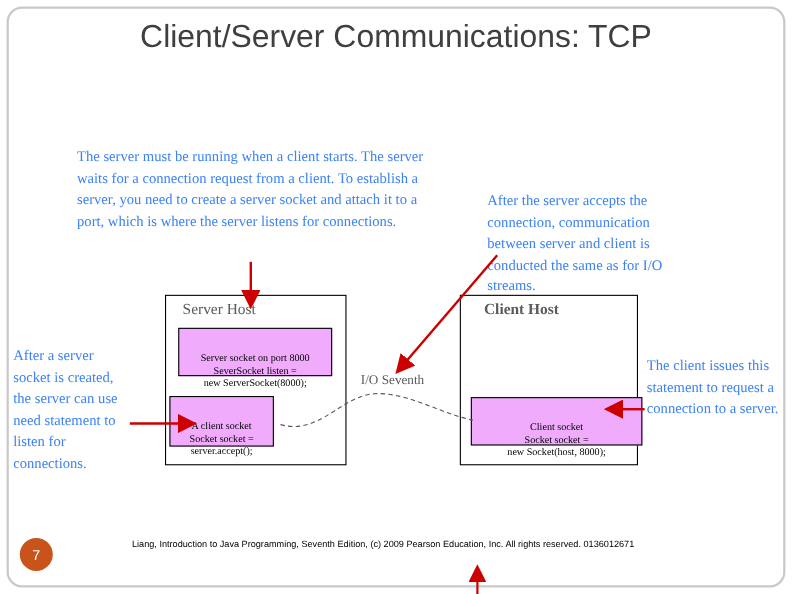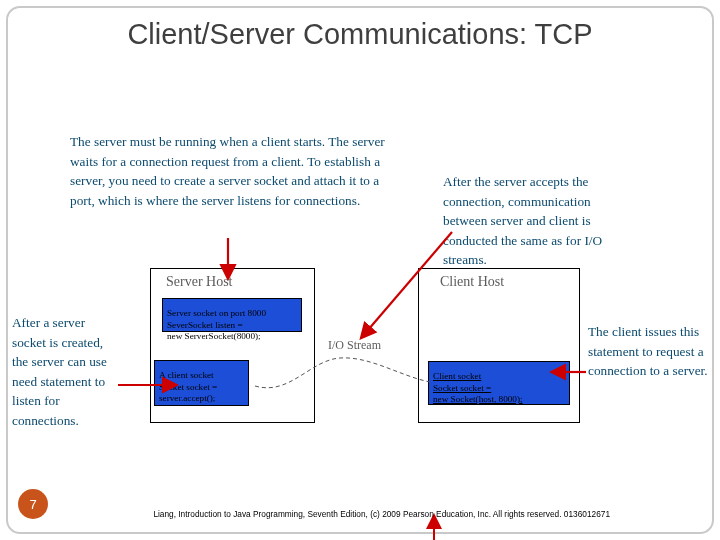--- a/index.html
+++ b/index.html
@@ -42,21 +42,21 @@
     font-size: 29px;
     color: #3f3f3f;
     letter-spacing: 0px;
     white-space: nowrap;
   }
   .body-text {
     position: absolute;
     font-family: "Liberation Serif", serif;
     font-size: 13.3px;
     line-height: 19.5px;
-    color: #0c4a6e;
+    color: #3b82f6;
   }
   #text-left {
     left: 70px;
     top: 132px;
     width: 330px;
   }
   #text-right {
     left: 443px;
     top: 130px;
     width: 175px;
@@ -99,51 +99,51 @@
     height: 155px;
   }
   .host-label {
     position: absolute;
     font-family: "Liberation Serif", serif;
     font-size: 14px;
     color: #5b5b5b;
     text-align: right;
   }
   #server-host-label { left: 16px; top: 6px; }
-  #client-host-label { left: 290px; top: 6px; }
+  #client-host-label { left: 290px; top: 6px; font-weight: bold; }
 
   .inner-box {
     position: absolute;
     border: 1px solid #000000;
-    background: #1d4ed8;
+    background: #f0abfc;
     box-sizing: border-box;
     font-family: "Liberation Serif", serif;
     font-size: 9.2px;
     line-height: 11.5px;
     color: #000000;
-    padding: 9px 4px;
+    padding: 21px 4px;
+    text-align: center;
   }
   #server-socket-box {
     left: 12px;
     top: 30px;
     width: 140px;
     height: 34px;
   }
   #client-socket-box {
     left: 4px;
     top: 92px;
     width: 95px;
     height: 46px;
   }
   #client-box-inner {
     left: 278px;
     top: 93px;
-    width: 142px;
+    width: 156px;
     height: 44px;
-    text-decoration: underline;
   }
   .io-label {
     position: absolute;
     font-family: "Liberation Serif", serif;
     font-size: 12px;
     color: #5b5b5b;
     left: 178px;
     top: 70px;
   }
   
@@ -175,23 +175,23 @@
     color: #ffffff;
     font-family: "Liberation Sans", sans-serif;
     font-size: 13px;
     display: flex;
     align-items: center;
     justify-content: center;
   }
   #footer {
     position: absolute;
     left: 120px;
-    top: 508px;
+    top: 488px;
     width: 490px;
-    text-align: right;
+    text-align: left;
     font-family: "Liberation Sans", sans-serif;
     font-size: 8.3px;
     line-height: 12px;
     color: #000000;
   }
 </style>
 </head>
 <body>
 
 <div id="slide">
@@ -227,21 +227,21 @@
       <div>Socket socket =</div>
       <div>server.accept();</div>
     </div>
 
     <div class="inner-box" id="client-box-inner">
       <div>Client socket</div>
       <div>Socket socket =</div>
       <div>  new Socket(host, 8000);</div>
     </div>
 
-    <div class="io-label">I/O Stream</div>
+    <div class="io-label">I/O Seventh</div>
 
     <svg id="connector" viewBox="0 0 200 50">
       <path d="M 5 38 C 40 48, 60 12, 90 10 C 120 8, 150 28, 180 34" fill="none" stroke="#555555" stroke-width="1" stroke-dasharray="4,3"></path>
     </svg>
   </div>
 
   <svg id="arrows" viewBox="0 0 720 540">
     <defs>
       <marker id="ah" markerWidth="8" markerHeight="8" refX="2" refY="4" orient="auto">
         <path d="M0,0 L8,4 L0,8 z" fill="#cc0000"></path>

